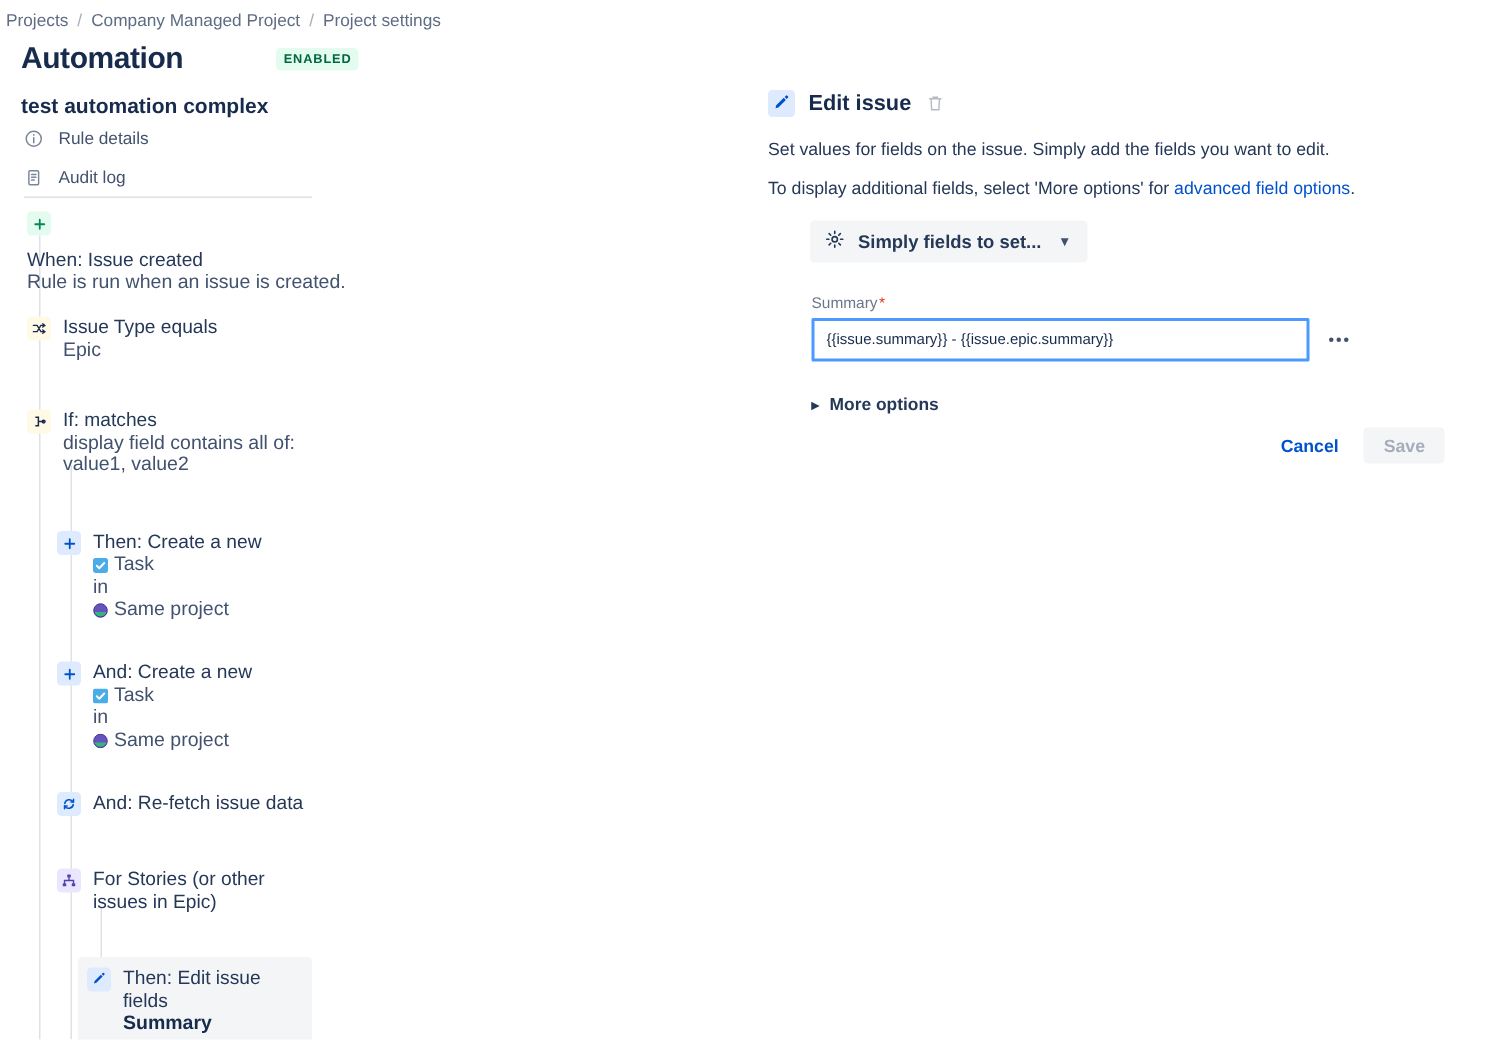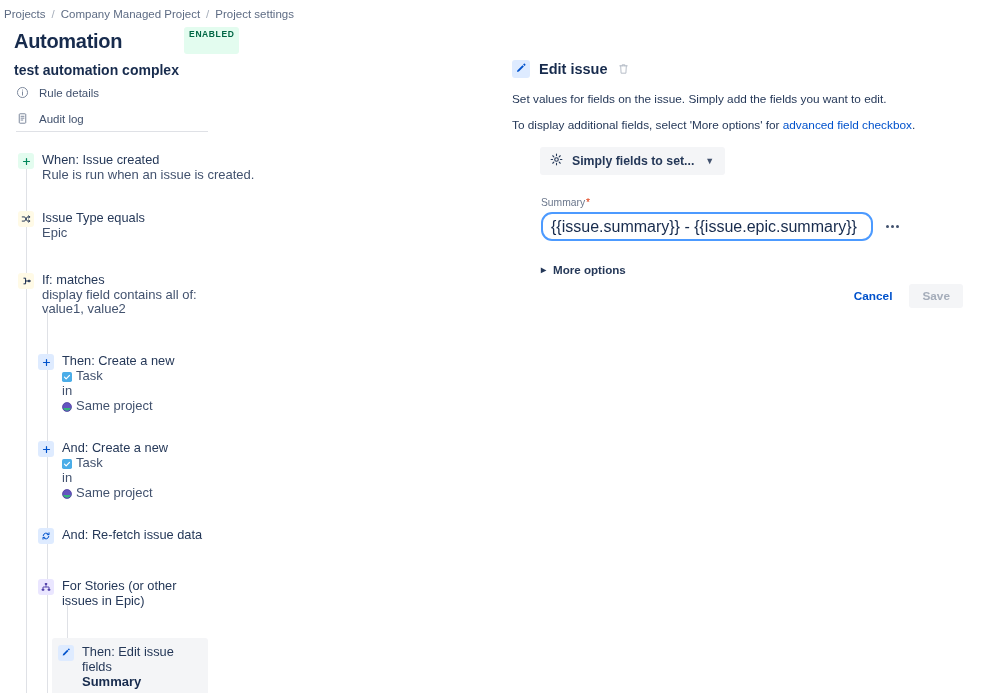--- a/index.html
+++ b/index.html
@@ -28,21 +28,21 @@
     display: flex; align-items: center; gap: 0px;
   }
   .page-title {
     font-size: 20px; font-weight: 600; letter-spacing: -0.3px;
     color: #172b4d; line-height: 24px;
   }
   .enabled-badge {
     margin-left: 62px;
     background: #e3fcef; color: #006644;
     font-size: 8.5px; font-weight: 700; letter-spacing: .6px;
-    padding: 2px 5px 14px 5px; border-radius: 3px;
+    padding: 2px 5px 2px 5px; border-radius: 3px;
     line-height: 11px;
   }
 
   
   .rule-name {
     position: absolute; left: 14px; top: 62px;
     font-size: 14px; font-weight: 700; color: #172b4d;
   }
   .nav-list { position: absolute; left: 16px; top: 82px; width: 190px; }
   .nav-item {
@@ -122,23 +122,23 @@
     margin-top: 22px; margin-left: 29px;
     font-size: 10.3px; color: #6b778c; font-weight: 400;
   }
   .field-label .req { color: #de350b; margin-left: 1px; }
   .field-row {
     margin-top: 4px; margin-left: 29px;
     display: flex; align-items: center; gap: 7px;
   }
   .text-input {
     width: 332px; height: 29px;
-    border: 2px solid #4c9aff; border-radius: 11px;
+    border: 2px solid #4c9aff; border-radius: 1px;
     background: #fff; padding: 0 8px;
-    font-size: 16px; color: #172b4d;
+    font-size: 10px; color: #172b4d;
     font-family: "Liberation Sans", sans-serif;
     outline: none;
   }
   .dots-btn {
     width: 24px; height: 22px; border: none; background: transparent;
     display: inline-flex; align-items: center; justify-content: center;
     gap: 2px; cursor: pointer; padding: 0;
   }
   .dots-btn i {
     width: 3px; height: 3px; border-radius: 50%; background: #42526e;
@@ -212,21 +212,21 @@
   <div class="nav-divider"></div>
 
   <div class="tree">
 
     <div class="line" style="left:26px; top:16px; height:537px;"></div>
 
     <div class="line" style="left:47px; top:170px; height:383px;"></div>
 
     <div class="line" style="left:67px; top:465px; height:88px;"></div>
 
-    <div class="node" style="left:18px; top:12px; width:250px;">
+    <div class="node" style="left:18px; top:0; width:250px;flex-direction:column;">
       <span class="badge trigger">
         <svg width="9" height="9" viewBox="0 0 12 12" stroke="#00875a" stroke-width="1.6" stroke-linecap="round">
           <path d="M6 2v8M2 6h8"></path>
         </svg>
       </span>
       <div class="node-body">
         <div class="node-title">When: Issue created</div>
         <div class="node-sub">Rule is run when an issue is created.</div>
       </div>
     </div>
@@ -374,21 +374,21 @@
         <svg width="11" height="12" viewBox="0 0 12 14" fill="none" stroke="#b3bac5" stroke-width="1.1" stroke-linecap="round">
           <path d="M1.6 3.3h8.8M4.4 3.3V2.1h3.2v1.2"></path>
           <path d="M2.7 3.3l.5 8.6h5.6l.5-8.6"></path>
         </svg>
       </span>
     </div>
 
     <div class="detail-desc">Set values for fields on the issue. Simply add the fields you want to edit.</div>
 
     <div class="detail-desc second">
-      <span>To display additional fields, select 'More options' for </span><a href="#">advanced field checkbox</a><span>.</span>
+      <span>To display additional fields, select 'More options' for </span><a href="#">advanced field options</a><span>.</span>
     </div>
 
     <button class="choose-btn">
       <span>
         <svg width="13" height="13" viewBox="0 0 16 16" fill="none" stroke="#253858" stroke-width="1.35">
           <circle cx="8" cy="8" r="2.2"></circle>
           <path d="M8 1.4v1.8M8 12.8v1.8M1.4 8h1.8M12.8 8h1.8M3.4 3.4l1.3 1.3M11.3 11.3l1.3 1.3M12.6 3.4l-1.3 1.3M4.7 11.3l-1.3 1.3" stroke-linecap="round"></path>
         </svg>
       </span>
       <span>Simply fields to set...</span>

